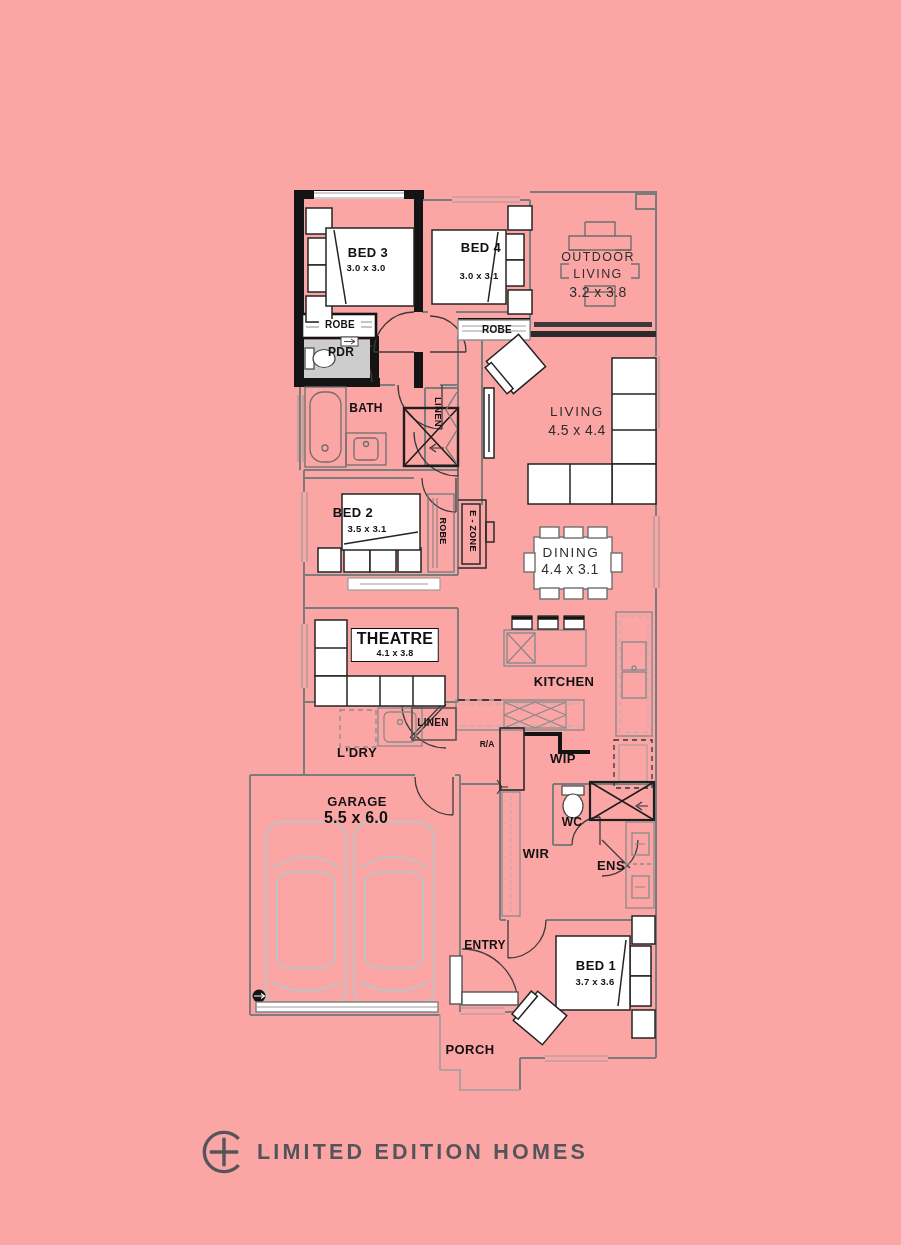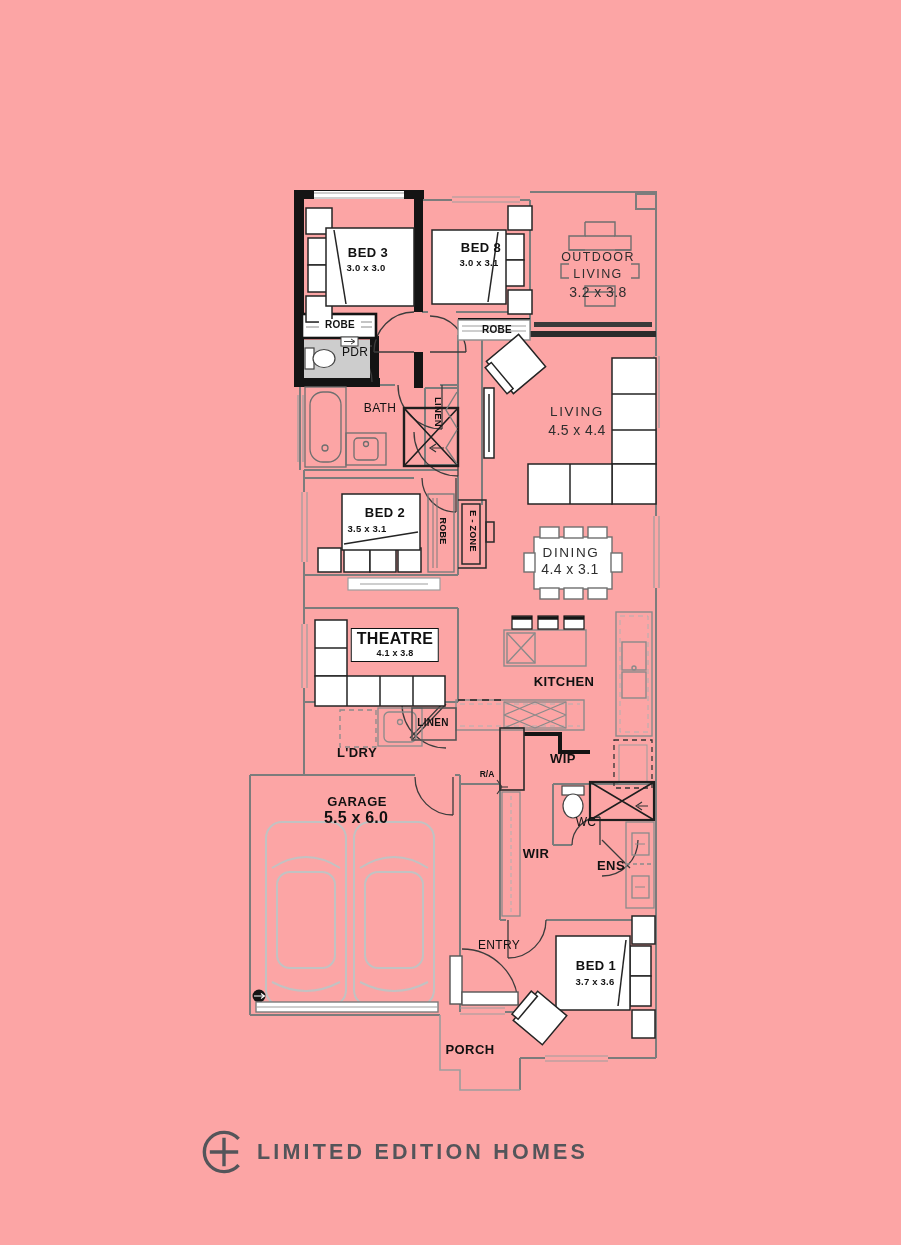--- a/index.html
+++ b/index.html
@@ -2,21 +2,21 @@
 <html><head>
 <meta charset="utf-8">
 <style>
   html,body{margin:0;padding:0;background:#ffffff;}
   #canvas{position:relative;width:901px;height:1245px;background:#fca5a5;overflow:hidden;
           font-family:"Liberation Sans",sans-serif;}
   #plan-svg{position:absolute;left:0;top:0;}
   .lbl{position:absolute;transform:translate(-50%,-50%);white-space:nowrap;color:#111;
        text-align:center;line-height:1;}
   .name{font-weight:700;font-size:13px;letter-spacing:.4px;}
-  .name-md{font-weight:400;font-size:12px;letter-spacing:.3px;padding-left:28px;}
+  .name-md{font-weight:700;font-size:12px;letter-spacing:.3px;}
   .name-sm{font-weight:700;font-size:10px;letter-spacing:.3px;}
   .dims-b{font-weight:700;font-size:9.5px;letter-spacing:.2px;}
   .light{font-weight:400;font-size:13.5px;letter-spacing:1.6px;color:#2e2e2e;}
   .light-sm{font-weight:400;font-size:12.5px;letter-spacing:1.4px;color:#2e2e2e;}
   .dims-l{font-weight:400;font-size:14px;letter-spacing:.4px;color:#2e2e2e;}
   .vert{transform:translate(-50%,-50%) rotate(90deg);}
   .tiny{font-weight:700;font-size:8.5px;}
   .boxed{border:1.6px solid #111;background:#fff;padding:2px 5px 3px 5px;}
   .boxed .b-name{font-weight:700;font-size:16px;display:block;letter-spacing:.3px;}
   .boxed .b-dims{font-weight:700;font-size:9px;display:block;margin-top:2px;letter-spacing:.2px;}
@@ -351,56 +351,56 @@
   <g stroke="#9d9d9d" stroke-width="1.6" fill="none">
     <path d="M440,1015 V1070 H460 V1090 H520"></path>
     <path d="M460,1008 H505 M460,1014 H505" stroke-width="1.1"></path>
   </g>
 
 </svg>
 
 <div class="lbl name" style="left:368px;top:252px">BED 3</div>
 <div class="lbl dims-b" style="left:366px;top:268px">3.0 x 3.0</div>
 
-<div class="lbl name" style="left:481px;top:247px">BED 8</div>
-<div class="lbl dims-b" style="left:479px;top:263px">3.0 x 3.1</div>
+<div class="lbl name" style="left:481px;top:247px">BED 4</div>
+<div class="lbl dims-b" style="left:479px;top:276px">3.0 x 3.1</div>
 
 <div class="lbl light-sm" style="left:598px;top:257px">OUTDOOR</div>
 <div class="lbl light-sm" style="left:598px;top:274px">LIVING</div>
 <div class="lbl dims-l" style="left:598px;top:292px">3.2 x 3.8</div>
 
 <div class="lbl name-sm whitebg" style="left:340px;top:325px">ROBE</div>
 <div class="lbl name-md" style="left:341px;top:352px">PDR</div>
 <div class="lbl name-sm" style="left:497px;top:330px">ROBE</div>
 
 <div class="lbl name-md" style="left:366px;top:408px">BATH</div>
 <div class="lbl name-sm vert" style="left:438px;top:412px;font-size:9.5px">LINEN</div>
 
 <div class="lbl light" style="left:577px;top:412px">LIVING</div>
 <div class="lbl dims-l" style="left:577px;top:430px">4.5 x 4.4</div>
 
-<div class="lbl name" style="left:385px;top:512px">BED 2</div>
+<div class="lbl name" style="left:353px;top:512px">BED 2</div>
 <div class="lbl dims-b" style="left:367px;top:529px">3.5 x 3.1</div>
 <div class="lbl name-sm vert" style="left:442px;top:531px;font-size:9px">ROBE</div>
 <div class="lbl name-sm vert" style="left:472px;top:531px;font-size:9px">E - ZONE</div>
 
 <div class="lbl light" style="left:571px;top:553px">DINING</div>
 <div class="lbl dims-l" style="left:570px;top:569px">4.4 x 3.1</div>
 
 <div class="lbl boxed" style="left:395px;top:645px">
   <span class="b-name">THEATRE</span>
   <span class="b-dims">4.1 x 3.8</span>
 </div>
 
 <div class="lbl name" style="left:564px;top:681px">KITCHEN</div>
 
 <div class="lbl name-sm" style="left:433px;top:723px">LINEN</div>
 <div class="lbl name" style="left:357px;top:752px">L'DRY</div>
 <div class="lbl name" style="left:563px;top:758px">WIP</div>
-<div class="lbl tiny" style="left:487px;top:774px">R/A</div>
+<div class="lbl tiny" style="left:487px;top:744px">R/A</div>
 
 <div class="lbl name" style="left:357px;top:801px">GARAGE</div>
 <div class="lbl dims-b" style="left:356px;top:818px;font-size:16px">5.5 x 6.0</div>
 
 <div class="lbl name-md" style="left:572px;top:822px">WC</div>
 <div class="lbl name" style="left:536px;top:853px">WIR</div>
 <div class="lbl name" style="left:611px;top:865px">ENS</div>
 
 <div class="lbl name-md" style="left:485px;top:945px">ENTRY</div>
 

